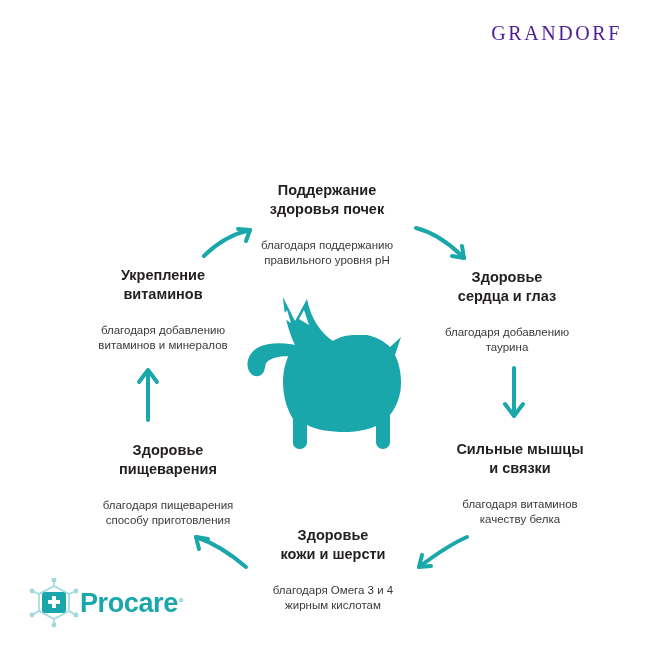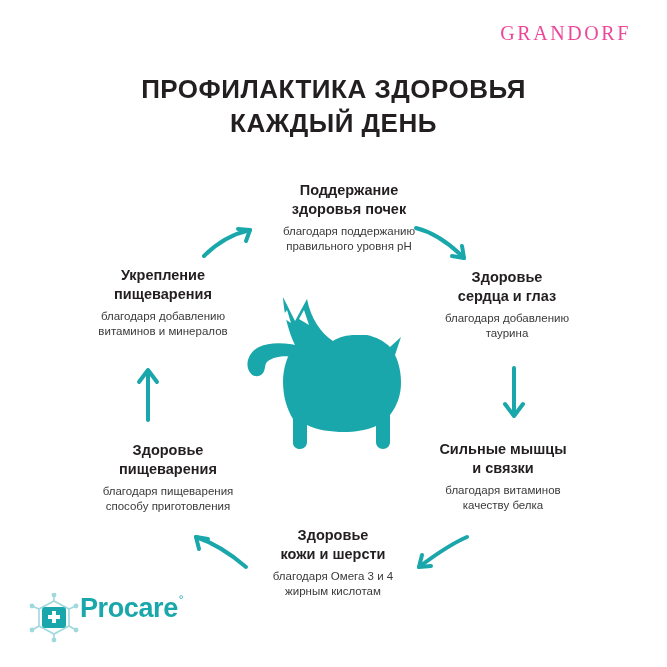--- a/index.html
+++ b/index.html
@@ -15,24 +15,24 @@
   }
   .page {
     position: relative;
     width: 667px;
     height: 667px;
     background: #ffffff;
   }
   .brand {
     position: absolute;
     top: 22px;
-    right: 36px;
+    right: 45px;
     font-size: 20px;
     letter-spacing: 2.6px;
-    color: #ec4899;
+    color: #4c1d95;
     font-weight: 400;
     font-family: "Liberation Serif", serif;
   }
   .title {
     position: absolute;
     top: 72px;
     left: 0;
     width: 667px;
     text-align: center;
     color: #231f20;
@@ -49,50 +49,50 @@
     text-align: center;
   }
   .node .head {
     color: #231f20;
     font-size: 14.5px;
     font-weight: bold;
     line-height: 19px;
     white-space: pre-line;
   }
   .node .sub {
-    margin-top: 5px;
+    margin-top: 19px;
     color: #3a3a3a;
     font-size: 11.5px;
     line-height: 15px;
     white-space: pre-line;
   }
   
-  #node-kidney  { top: 181px; left: 249px; width: 200px; }
+  #node-kidney  { top: 181px; left: 227px; width: 200px; }
   #node-heart   { top: 268px; left: 412px; width: 190px; }
-  #node-muscle  { top: 440px; left: 403px; width: 200px; }
+  #node-muscle  { top: 440px; left: 420px; width: 200px; }
   #node-skin    { top: 526px; left: 233px; width: 200px; }
   #node-digest  { top: 441px; left: 68px; width: 200px; }
   #node-immune  { top: 266px; left: 63px; width: 200px; }
 
   .cat {
     position: absolute;
     top: 285px;
     left: 243px;
     width: 185px;
     height: 175px;
   }
   .arrow {
     position: absolute;
   }
   .procare {
     position: absolute;
     left: 28px;
-    bottom: 24px;
+    bottom: 39px;
     display: flex;
-    align-items: flex-start;
+    align-items: center;
   }
   .procare-text {
     font-size: 27px;
     color: #1aa7ab;
     font-weight: bold;
     letter-spacing: -0.4px;
     font-family: "Liberation Sans", sans-serif;
   }
   .procare-deg {
     font-size: 12px;
@@ -101,24 +101,20 @@
     margin-left: 1px;
   }
 </style>
 </head>
 <body>
 
 <div class="page">
 
   <div class="brand">GRANDORF</div>
 
-  <div class="title">
-    <span>ПРОФИЛАКТИКА ЗДОРОВЬЯ</span>
-    <span class="line2">КАЖДЫЙ ДЕНЬ</span>
-  </div>
 
   <svg class="cat" viewBox="0 0 185 175">
     <path fill="#1aa7ab" d="M40 12 C41 30, 46 48, 52 60 C44 70, 40 84, 40 96 C40 112, 44 124, 50 134
       L50 158 C50 162, 54 164, 57 164 C61 164, 64 161, 64 157 L64 140
       C74 145, 88 147, 101 147 C112 147, 124 145, 133 141 L133 157
       C133 161, 136 164, 140 164 C144 164, 147 161, 147 157 L147 130
       C154 121, 158 110, 158 98 C158 88, 156 78, 152 70 L158 52 L147 62
       C141 56, 133 52, 124 50 L112 50 C104 50, 96 52, 90 56
       C78 48, 68 34, 64 14 L52 36 L40 12 Z"></path>
     <path fill="#ffffff" d="M61 25 L66 40 L56 34 Z"></path>
@@ -157,21 +153,21 @@
 
   <div class="node" id="node-digest">
     <div class="head">Здоровье
 пищеварения</div>
     <div class="sub">благодаря пищеварения
 способу приготовления</div>
   </div>
 
   <div class="node" id="node-immune">
     <div class="head">Укрепление
-пищеварения</div>
+витаминов</div>
     <div class="sub">благодаря добавлению
 витаминов и минералов</div>
   </div>
 
   <svg class="arrow" style="top:222px; left:198px; width:60px; height:40px;" viewBox="0 0 60 40">
     <path d="M6 34 C18 22, 34 12, 52 8" stroke="#1aa7ab" stroke-width="4" fill="none" stroke-linecap="round"></path>
     <path d="M52 8 L40 7 M52 8 L48 19" stroke="#1aa7ab" stroke-width="4" fill="none" stroke-linecap="round"></path>
   </svg>
 
   <svg class="arrow" style="top:222px; left:412px; width:60px; height:42px;" viewBox="0 0 60 42">

